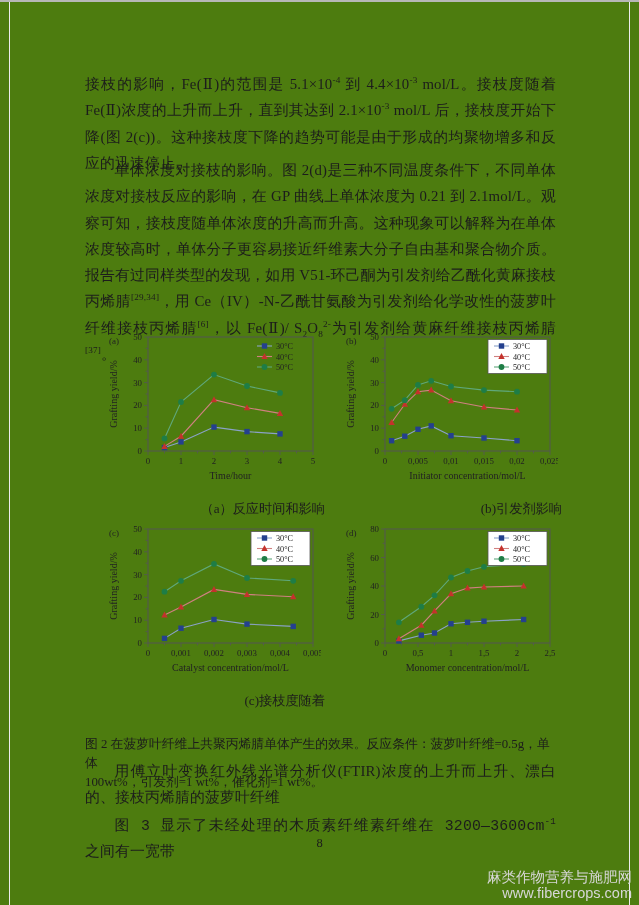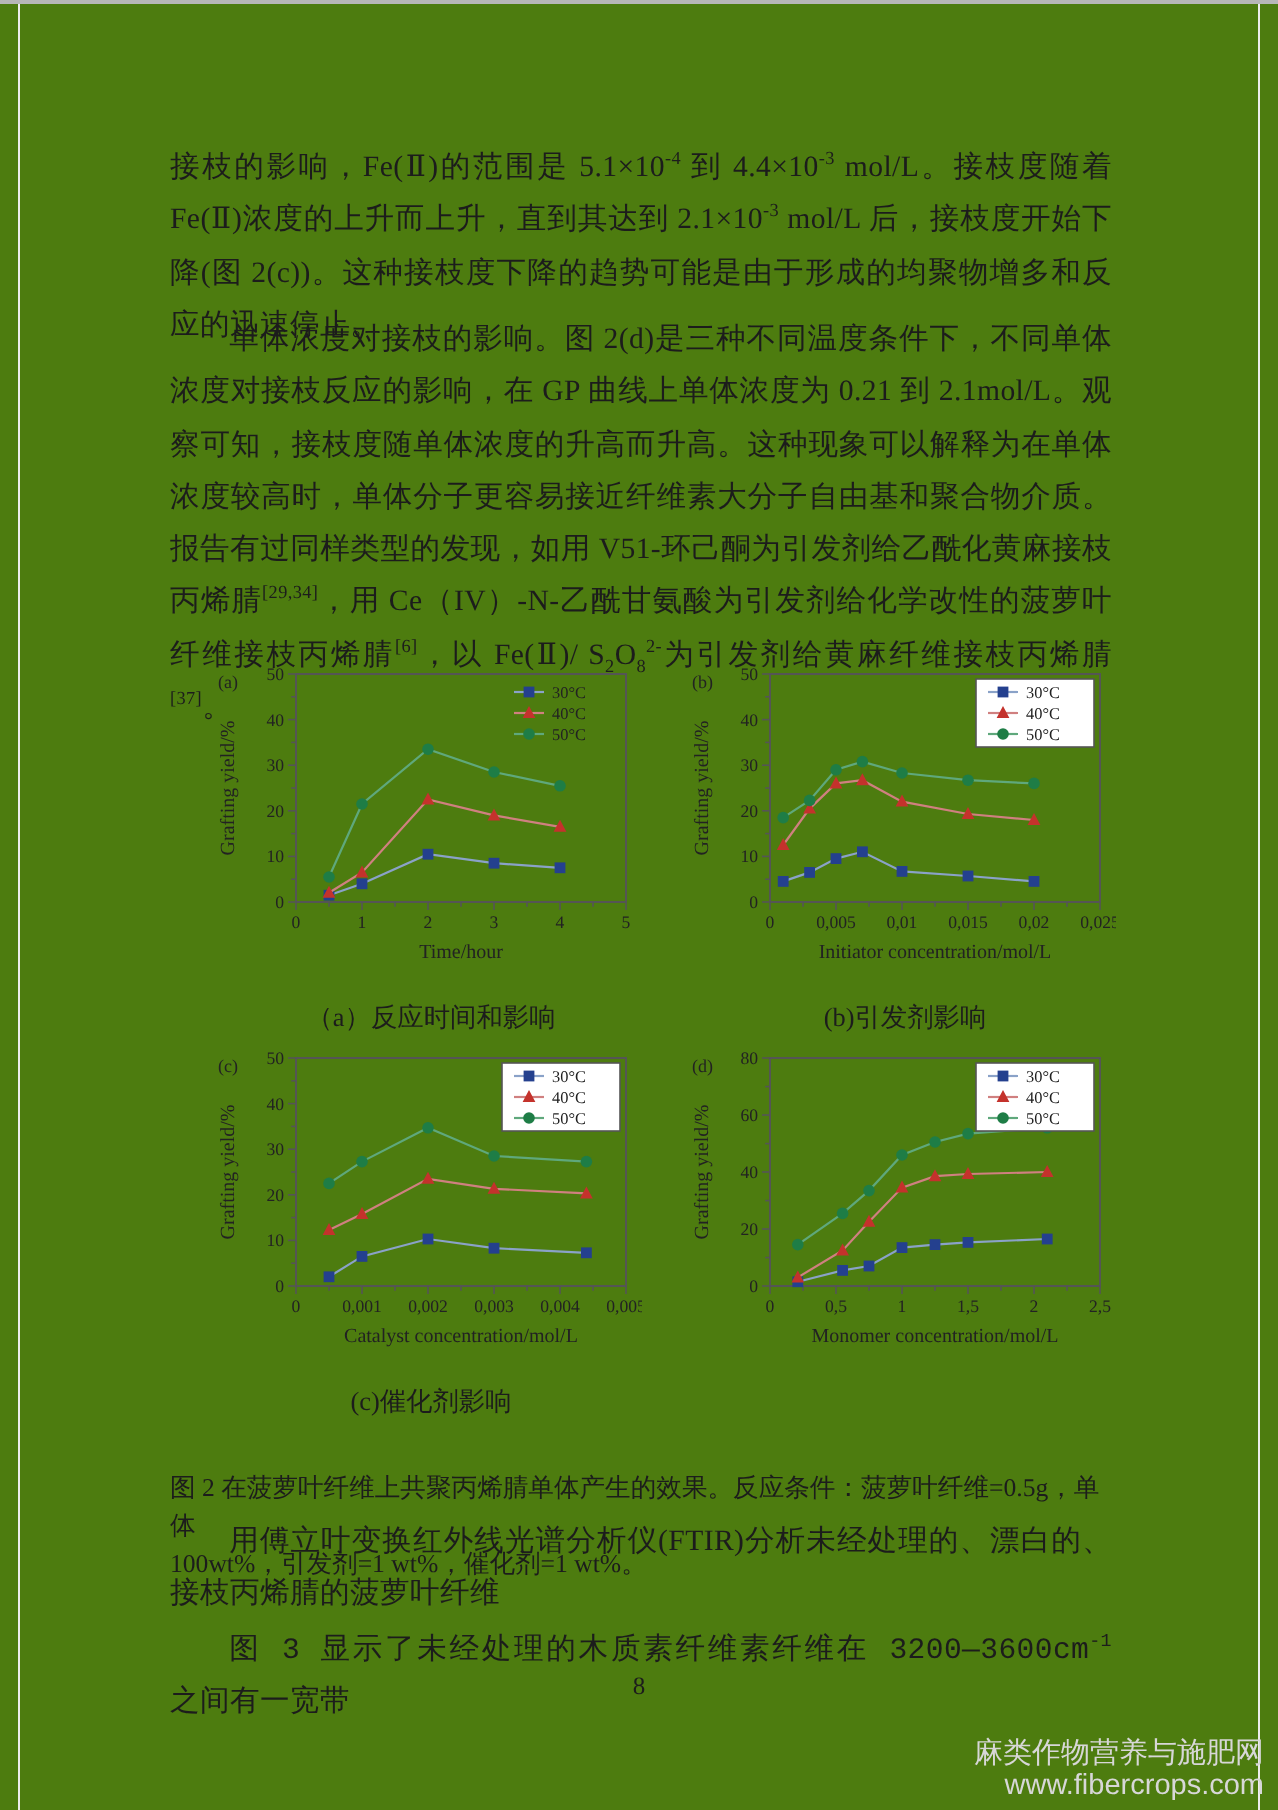--- a/index.html
+++ b/index.html
@@ -11,21 +11,21 @@
   .edge-right{right:9px;}
   .para{position:absolute;left:85px;width:471px;font-size:14.8px;line-height:26.3px;
         text-align:justify;letter-spacing:0.2px;}
   .para.indent{text-indent:2em;}
   sup,sub{font-size:0.62em;line-height:0;}
   b{font-weight:normal;}
   .figure-grid{position:absolute;left:106px;top:329px;width:456px;
                display:grid;grid-template-columns:1fr 1fr;column-gap:18px;row-gap:3px;}
   .chart-cell{width:219px;}
   .chart-box{width:215px;height:170px;}
-  .chart-caption{font-size:13.2px;text-align:center;margin-top:1px;color:#1c1c1c;}
+  .chart-caption{font-size:13.2px;text-align:right;margin-top:1px;color:#1c1c1c;}
   .fig-caption{position:absolute;left:85px;width:471px;top:735px;
                font-size:12.8px;line-height:19px;}
   .page-number{position:absolute;left:0;right:0;top:836px;text-align:center;font-size:12.5px;}
   .watermark{position:absolute;right:7px;bottom:4px;text-align:right;
              font-family:"Liberation Sans","DejaVu Sans",sans-serif;
              font-size:14.5px;line-height:15.5px;color:#d7d7d7;}
 </style>
 </head>
 <body>
 
@@ -248,21 +248,21 @@
             <line x1="151" y1="17" x2="166" y2="17" stroke="#8aa2c8" stroke-width="1.1"></line>
             <rect x="155.8" y="14.3" width="5.4" height="5.4" fill="#24408e"></rect>
             <text x="170" y="20" font-size="8.2">30°C</text>
             <line x1="151" y1="27.5" x2="166" y2="27.5" stroke="#d08080" stroke-width="1.1"></line>
             <polygon points="158.5,24 161.7,30 155.3,30" fill="#c4322c"></polygon>
             <text x="170" y="30.5" font-size="8.2">40°C</text>
             <line x1="151" y1="38" x2="166" y2="38" stroke="#5fa87c" stroke-width="1.1"></line>
             <circle cx="158.5" cy="38" r="2.9" fill="#1e7d46"></circle>
             <text x="170" y="41" font-size="8.2">50°C</text>
           </svg></div>
-      <div class="chart-caption">(c)催化剂影响</div>
+      <div class="chart-caption">(c)接枝度随着</div>
     </div>
     <div class="chart-cell">
       <div class="chart-box"><svg width="215" height="170" viewBox="0 0 215 170" font-family="'Liberation Serif',serif" fill="#222">
             <rect x="42" y="8" width="165" height="114" fill="none" stroke="#555" stroke-width="1"></rect>
             <line x1="42" y1="122" x2="42" y2="126" stroke="#555" stroke-width="0.8"></line>
             <text x="42" y="135" text-anchor="middle" font-size="8.8">0</text>
             <line x1="58.5" y1="122" x2="58.5" y2="124.4" stroke="#555" stroke-width="0.8"></line>
             <line x1="75" y1="122" x2="75" y2="126" stroke="#555" stroke-width="0.8"></line>
             <text x="75" y="135" text-anchor="middle" font-size="8.8">0,5</text>
             <line x1="91.5" y1="122" x2="91.5" y2="124.4" stroke="#555" stroke-width="0.8"></line>
@@ -330,21 +330,21 @@
             <text x="170" y="41" font-size="8.2">50°C</text>
           </svg></div>
     </div>
   </div>
 
   <div class="fig-caption">
     <div>图 2 在菠萝叶纤维上共聚丙烯腈单体产生的效果。反应条件：菠萝叶纤维=0.5g，单体</div>
     <div>100wt%，引发剂=1 wt%，催化剂=1 wt%。</div>
   </div>
 
-  <div class="para indent" style="top:758px;"><b>用傅立叶变换红外线光谱分析仪(FTIR)分析未经处理的、漂白的、接枝丙烯腈的菠萝叶纤维</b></div>
+  <div class="para indent" style="top:758px;"><b>用傅立叶变换红外线光谱分析仪(FTIR)浓度的上升而上升、漂白的、接枝丙烯腈的菠萝叶纤维</b></div>
 
   <div class="para indent" style="top:813px;font-family:Liberation Mono, monospace;"><span>图 3 显示了未经处理的木质素纤维素纤维在 3200—3600cm</span><sup>-1</sup><span> 之间有一宽带</span></div>
 
   <div class="page-number">8</div>
 
   <div class="watermark">
     <div>麻类作物营养与施肥网</div>
     <div>www.fibercrops.com</div>
   </div>
 </div>

